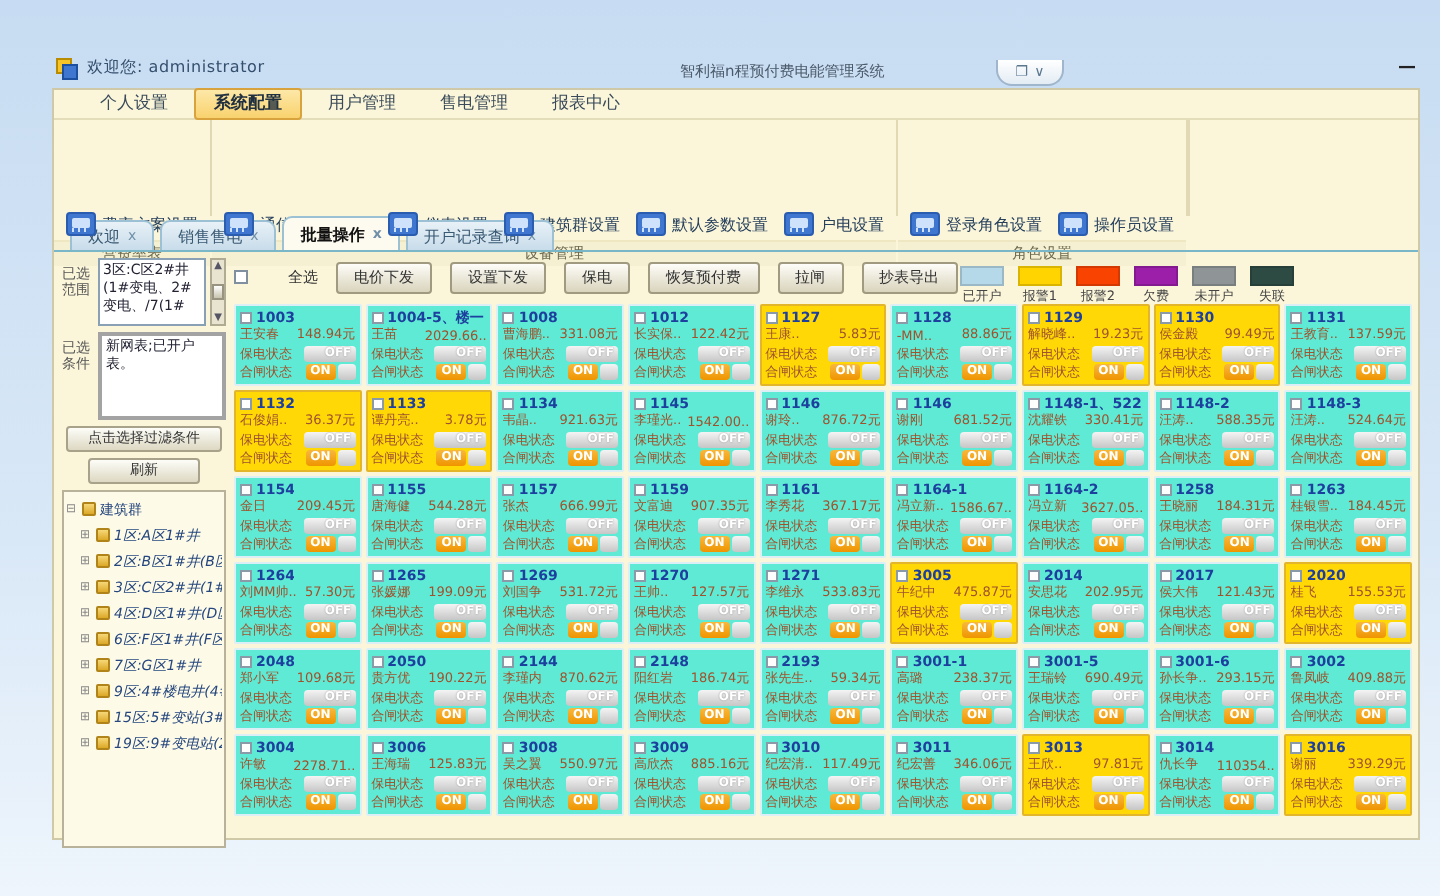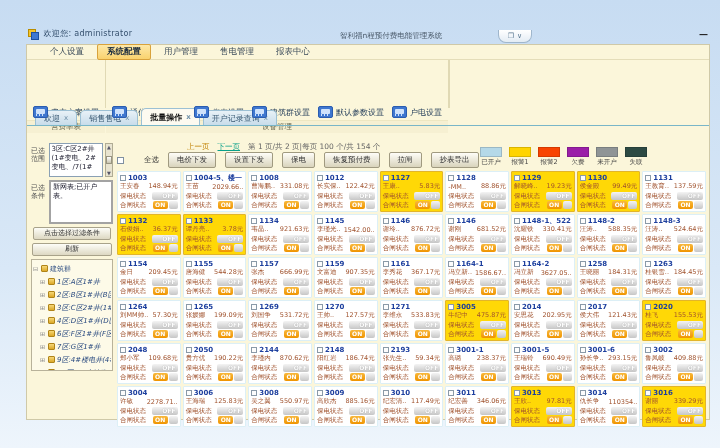--- a/index.html
+++ b/index.html
@@ -38,33 +38,33 @@
   .rgroup.fill { flex:1; border-right:none; }
   .rgroup.fill .rgroup-btns { border-left:1px solid #e0d9b4; }
 
   
   .tabstrip { height:18px; display:flex; align-items:flex-end; gap:3px; padding-left:8px; border-bottom:1px solid #79b6c8; }
   .tab { height:15px; display:flex; align-items:center; gap:4px; padding:0 8px; font-size:8px; color:#3a5a74; background:linear-gradient(#e8f1f7,#c8dcea); border:1px solid #9cc0d4; border-bottom:none; border-radius:5px 5px 0 0; }
   .tab.active { background:#fdfaf0; font-weight:bold; color:#111; height:17px; }
   .tab .x { font-size:7px; color:#7090a8; }
 
   
-  .content { flex:1; display:flex; min-height:0;margin-top:14px; }
+  .content { flex:1; display:flex; min-height:0; }
 
   
   .sidebar { width:88px; flex:none; padding:3px 2px 0 4px; font-size:7px; color:#333; }
   .side-row { display:flex; gap:2px; margin-bottom:3px; }
   .side-lbl { width:16px; color:#555; font-size:7px; line-height:8px; padding-top:4px; }
   .listbox { width:56px; height:34px; background:#fff; border:1px solid #8aa0b4; padding:1px 2px; overflow:hidden; line-height:9px; color:#223; }
   .sb { width:8px; height:34px; background:#e8e4d0; border:1px solid #b0ac94; display:flex; flex-direction:column; justify-content:space-between; align-items:center; font-size:5px; color:#556; }
   .sb .thumb { width:6px; height:8px; background:linear-gradient(#fff,#c8c4ae); border:1px solid #989480; }
   .condbox { width:64px; height:44px; background:#fff; border:2px solid #a3a3a3; padding:1px 2px; line-height:9px; color:#223; }
   .side-btn { display:block; width:78px; margin:0 auto 3px; height:13px; background:linear-gradient(#fdfdf8,#ddd8c2); border:1px solid #a8a28a; border-radius:2px; font-size:7px; color:#333; text-align:center; line-height:11px; }
-  .side-btn.small { width:80px; }
-  .tree { border:1px solid #b8b29a; background:#fdfae8; height:112px; padding:2px 1px; overflow:hidden; }
+  .side-btn.small { width:56px; }
+  .tree { border:1px solid #b8b29a; background:#fdfae8; height:179px; padding:2px 1px; overflow:hidden; }
   .tree-row { display:flex; align-items:center; gap:2px; height:13px; white-space:nowrap; overflow:hidden; color:#26477e; }
   .tw { color:#888; font-size:6px; width:6px; flex:none; }
   .bicon { width:7px; height:7px; flex:none; background:linear-gradient(#f6d878,#dca828); border:1px solid #b08418; border-radius:1px; }
   .tree-row.child { padding-left:7px;font-style:italic; }
 
   
   .main { flex:1; display:flex; flex-direction:column; padding:2px 3px 0 2px; min-width:0; position:relative; }
   .pagline { height:13px; display:flex; align-items:center; gap:8px; padding-left:70px; font-size:7.5px; color:#666; }
   .plink1 { color:#c08000; } .plink2 { color:#0aa08a; text-decoration:underline; }
   .toolrow { height:21px; display:flex; align-items:center; gap:9px; }
@@ -72,21 +72,21 @@
   .cbx { width:7px; height:7px; background:#fff; border:1px solid #8090a0; display:inline-block; }
   .tbtn { height:16px; padding:0 8px; background:linear-gradient(#fefdf8,#d9d4bc); border:1px solid #a09a80; border-radius:2px; font-size:7.5px; color:#333; line-height:14px; }
   .legend { position:absolute; right:62px; top:7px; display:flex; gap:7px; }
   .litem { display:flex; flex-direction:column; align-items:center; gap:1px; }
   .lsw { width:22px; height:10px; border:1px solid rgba(0,0,0,.15); }
   .llb { font-size:6.5px; color:#444; }
 
   
   .grid { margin-top:3px; display:grid; grid-template-columns:repeat(9,1fr); grid-auto-rows:41px; gap:2px; }
   .card { border:1px solid; border-radius:1px; padding:1px 2px; overflow:hidden; display:flex; flex-direction:column; justify-content:space-between; }
-  .card.open  { background:#ffffff; border-color:#dcEFf6; }
+  .card.open  { background:#5eead4; border-color:#dcEFf6; }
   .card.alarm { background:#ffd806; border-color:#e2b52a; }
   .chead { display:flex; align-items:center; gap:2px; height:9px; }
   .ccb { width:6px; height:6px; background:#fdfdfd; border:1px solid #8a9aa8; flex:none; }
   .room { font-size:7px; font-weight:bold; color:#1d3f9e; white-space:nowrap; overflow:hidden; }
   .cline { display:flex; align-items:center; justify-content:space-between; height:9px; gap:2px; }
   .nm { font-size:6.5px; color:#a0522d; white-space:nowrap; overflow:hidden; max-width:30px; }
   .amt { font-size:6.5px; color:#a0522d; white-space:nowrap; overflow:hidden; }
   .slbl { font-size:6.5px; color:#a0522d; white-space:nowrap; flex:none; }
   .pill-off { flex:1; max-width:26px; height:8px; background:linear-gradient(#f4f4f4,#c6c6c6); border-radius:2px; color:#fff; font-size:6px; font-weight:bold; text-align:right; padding:0 2px; line-height:8px; text-shadow:0 0 1px #909090; }
   .onwrap { display:flex; gap:1px; align-items:center; }
@@ -160,20 +160,36 @@
               <span>默认参数设置</span>
             </span>
 
             <span class="rbtn">
               <span class="mon-icon"></span>
               <span>户电设置</span>
             </span>
 
         </div>
         <div class="rgroup-label">设备管理</div>
+      </div>
+      <div class="rgroup">
+        <div class="rgroup-btns">
+
+            <span class="rbtn">
+              <span class="mon-icon"></span>
+              <span>登录角色设置</span>
+            </span>
+
+            <span class="rbtn">
+              <span class="mon-icon"></span>
+              <span>操作员设置</span>
+            </span>
+
+        </div>
+        <div class="rgroup-label">角色设置</div>
       </div>
       <div class="rgroup fill">
         <div class="rgroup-btns"></div>
       </div>
     </div>
 
     <div class="tabstrip">
 
         <span class="tab">
           <span>欢迎</span>
@@ -282,25 +298,20 @@
               <span class="tw">⊞</span>
               <span class="bicon"></span>
               <span>19区:9#变电站(2#</span>
             </div>
 
         </div>
       </div>
 
       <div class="main">
 
-        <div class="pagline">
-          <span class="plink1">上一页</span>
-          <span class="plink2">下一页</span>
-          <span>第 1 页/共 2 页|每页 100 个/共 154 个</span>
-        </div>
 
         <div class="toolrow">
           <span class="selall">
             <span class="cbx"></span>
             <span>全选</span>
           </span>
 
             <span class="tbtn">电价下发</span>
 
             <span class="tbtn">设置下发</span>

